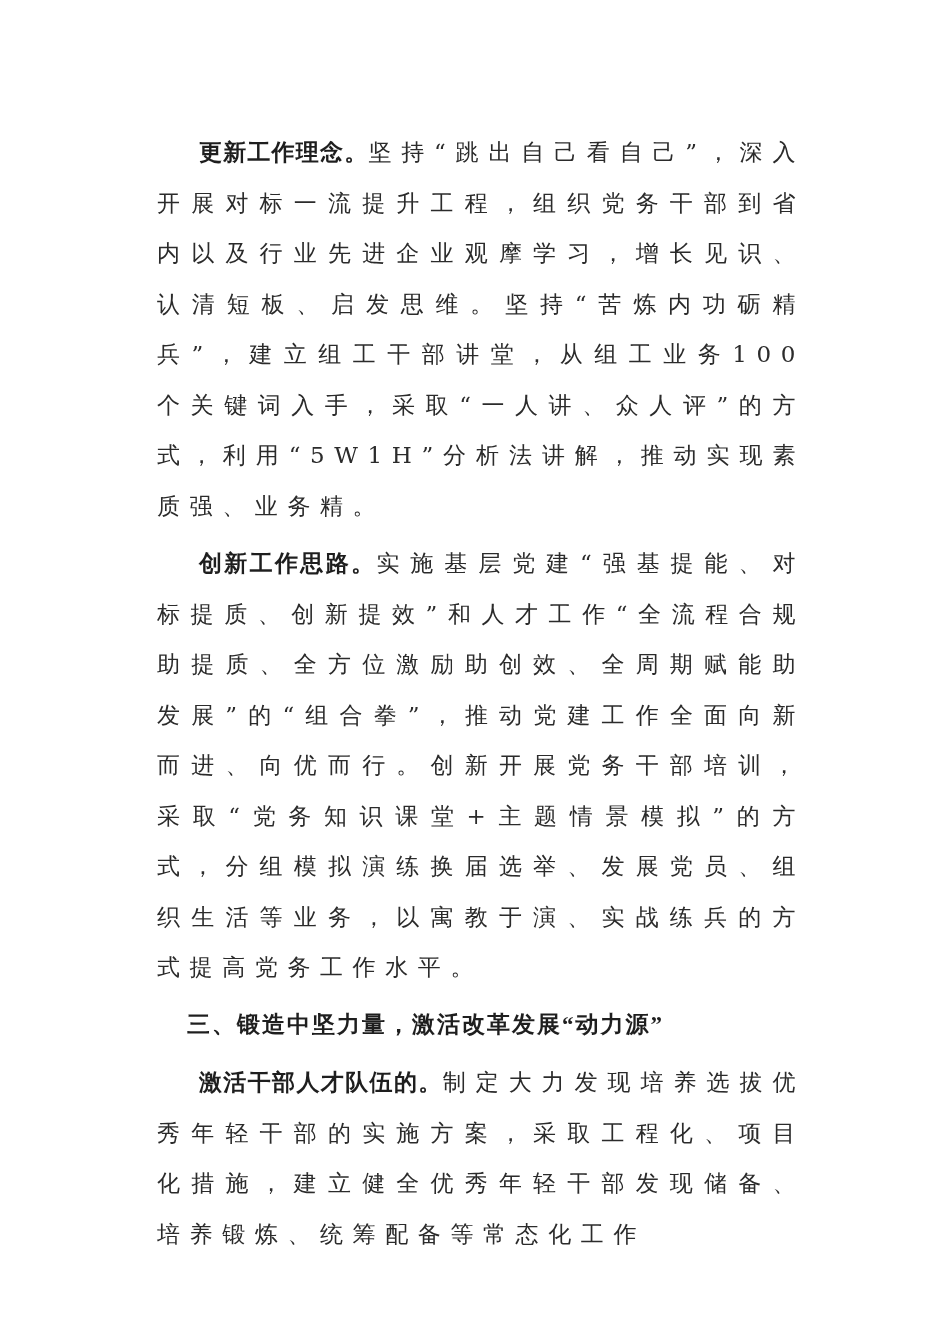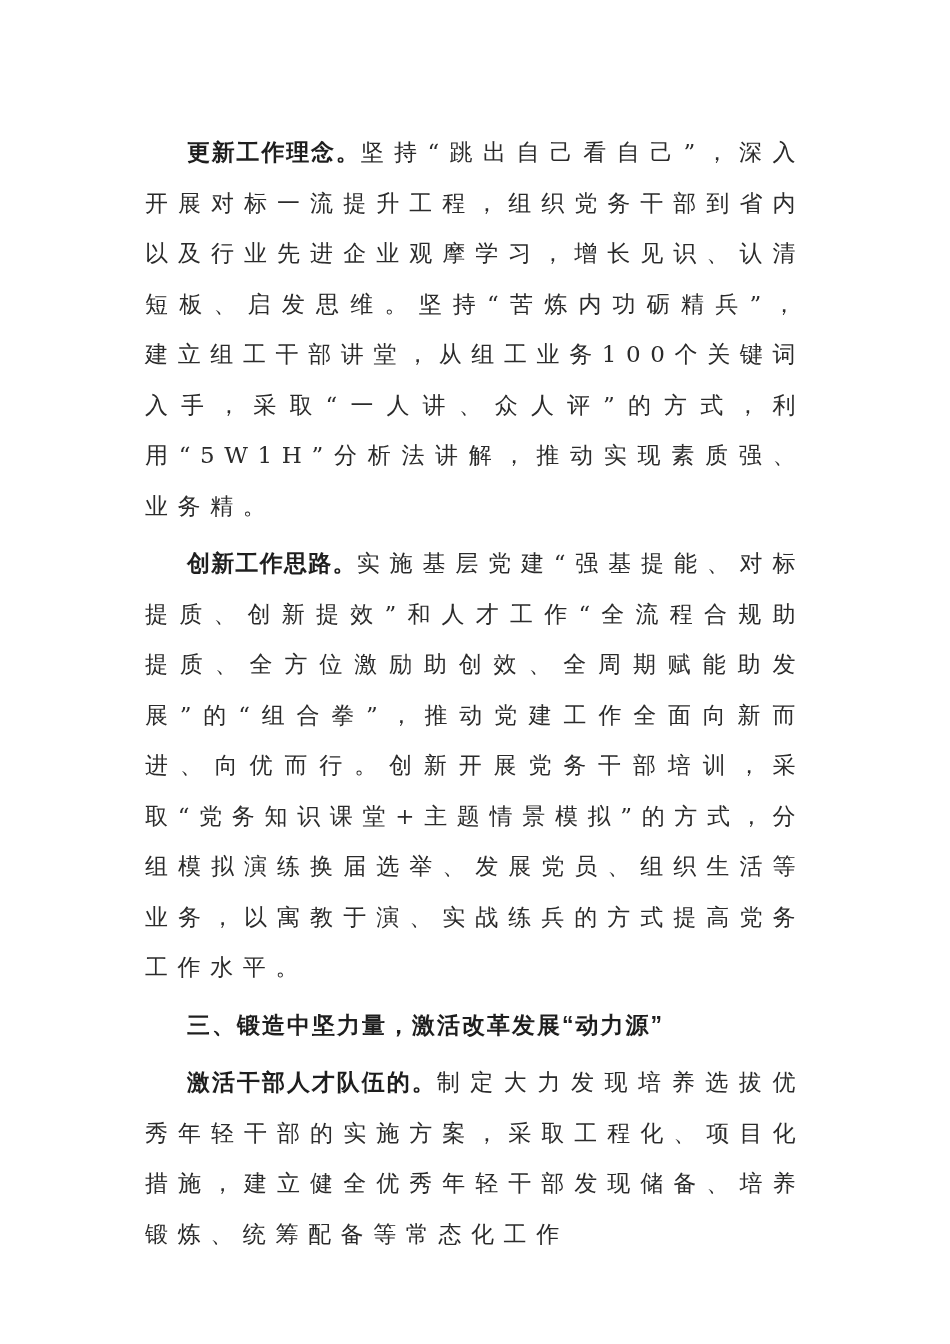--- a/index.html
+++ b/index.html
@@ -18,35 +18,35 @@
       left: 145px;
       top: 127px;
       width: 660px;
       color: #2b2b2b;
       font-family: "DejaVu Serif", "Liberation Serif", serif;
       font-size: 23px;
       line-height: 50.5px;
       letter-spacing: 9.6px;
     }
     .para {
-      margin: 0 0 7px 0;
+      margin: 0 0 7px 12px;
       text-indent: 42px;
       text-align: justify;
       text-align-last: left;
     }
     .lead {
       font-family: "DejaVu Sans", "Liberation Sans", sans-serif;
       font-weight: bold;
       color: #1e1e1e;
       letter-spacing: 1px;
     }
     .heading {
       margin: 0 0 7px 0;
       text-indent: 42px;
-      font-family: Liberation Sans, sans-serif;
+      font-family: Liberation Serif, serif;
       font-weight: bold;
       color: #1e1e1e;
       letter-spacing: 2px;
     }
   </style>
 </head>
 <body>
 
 <div class="page">
 

